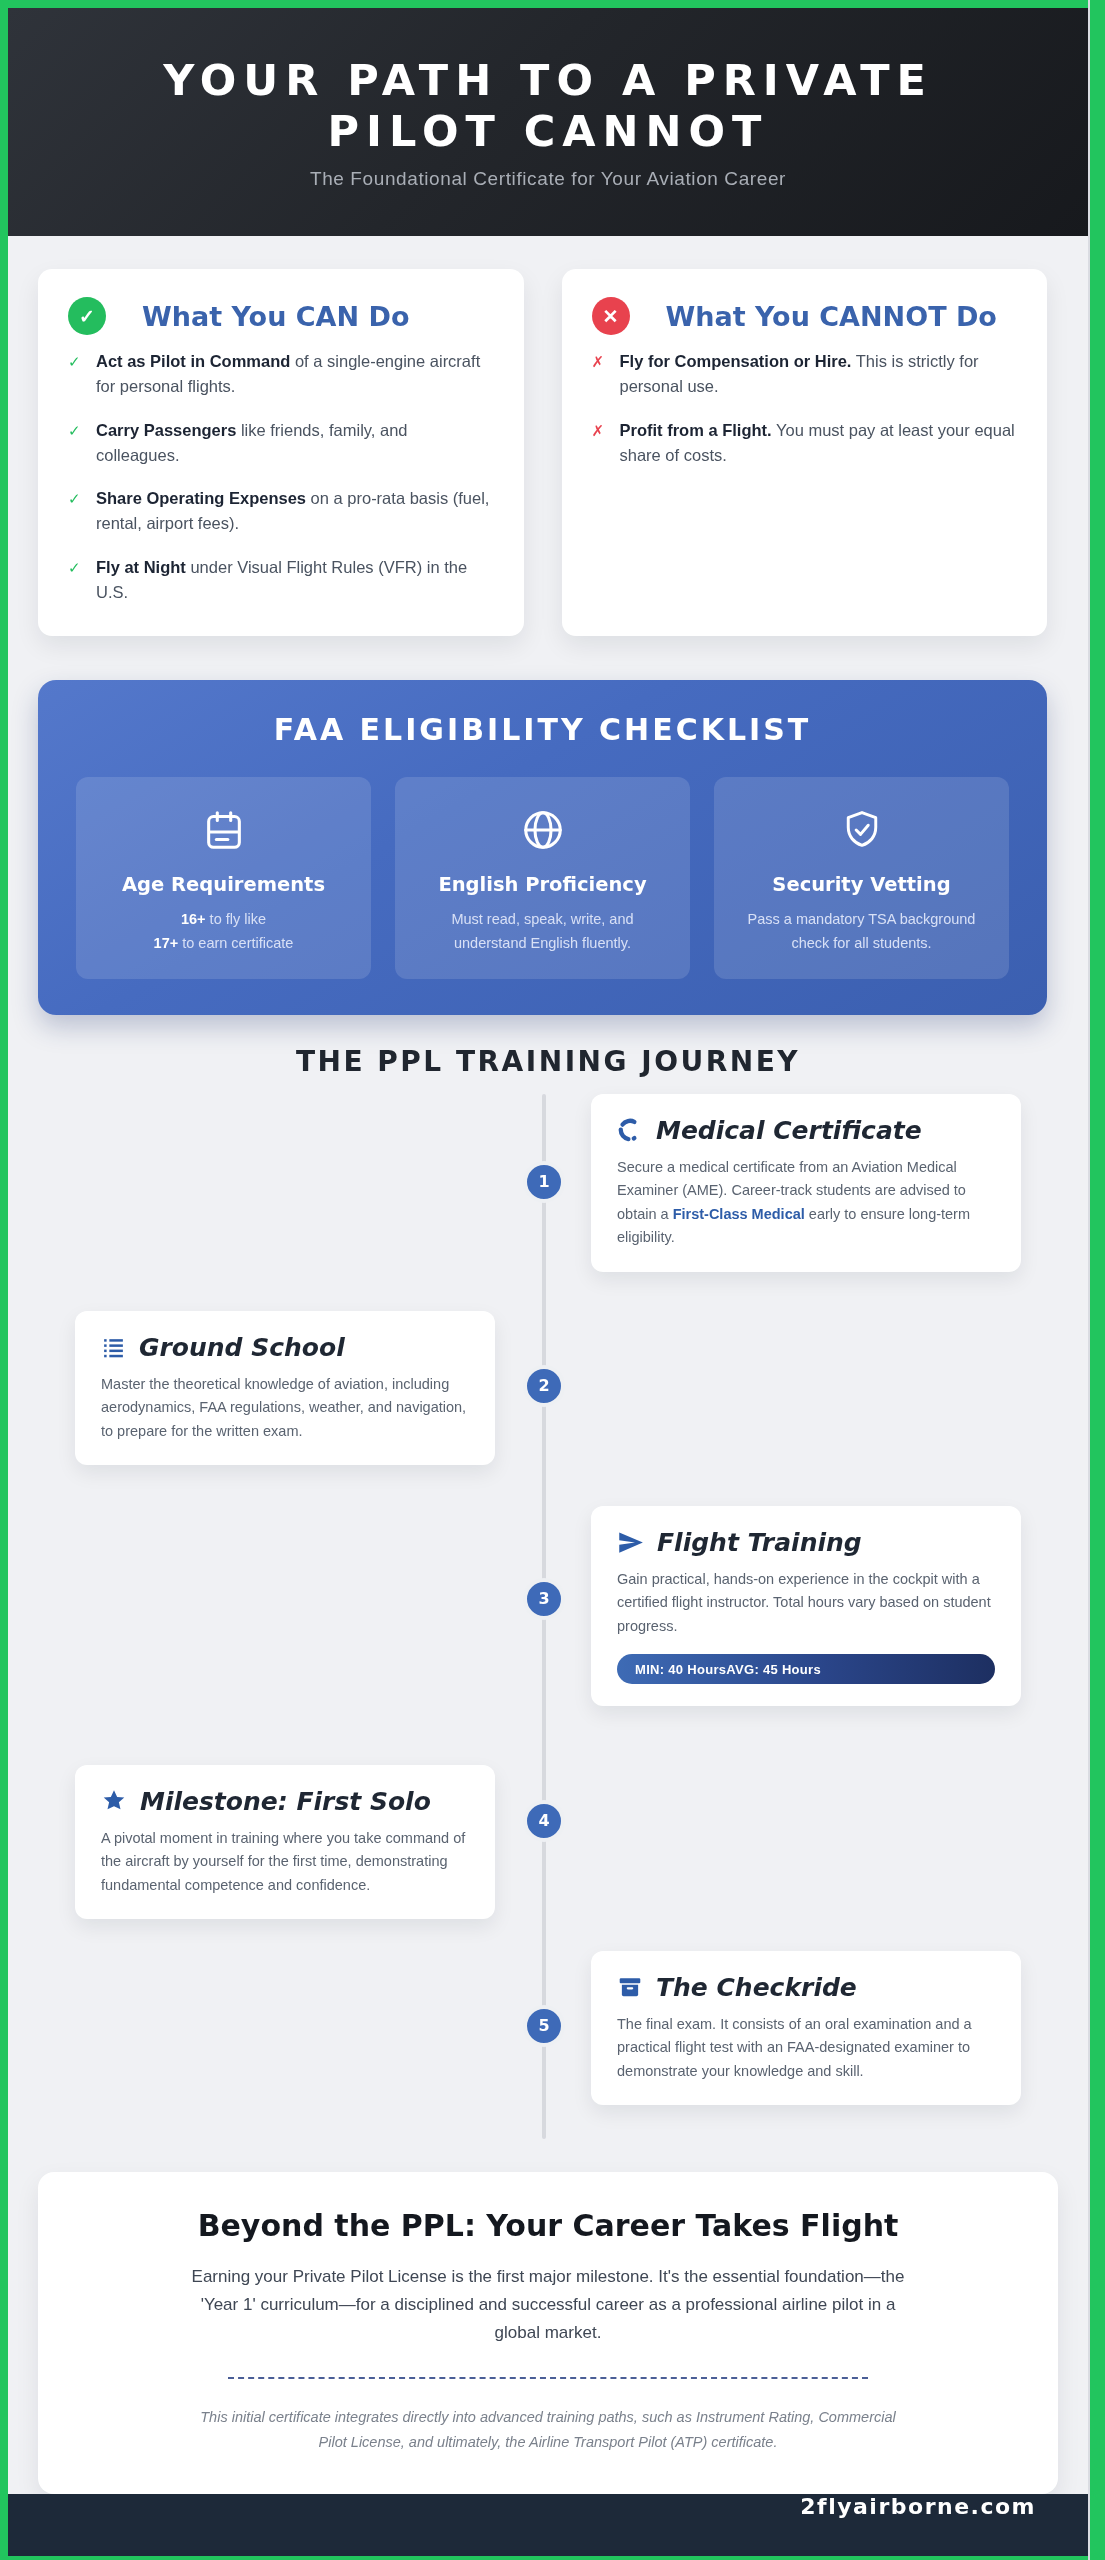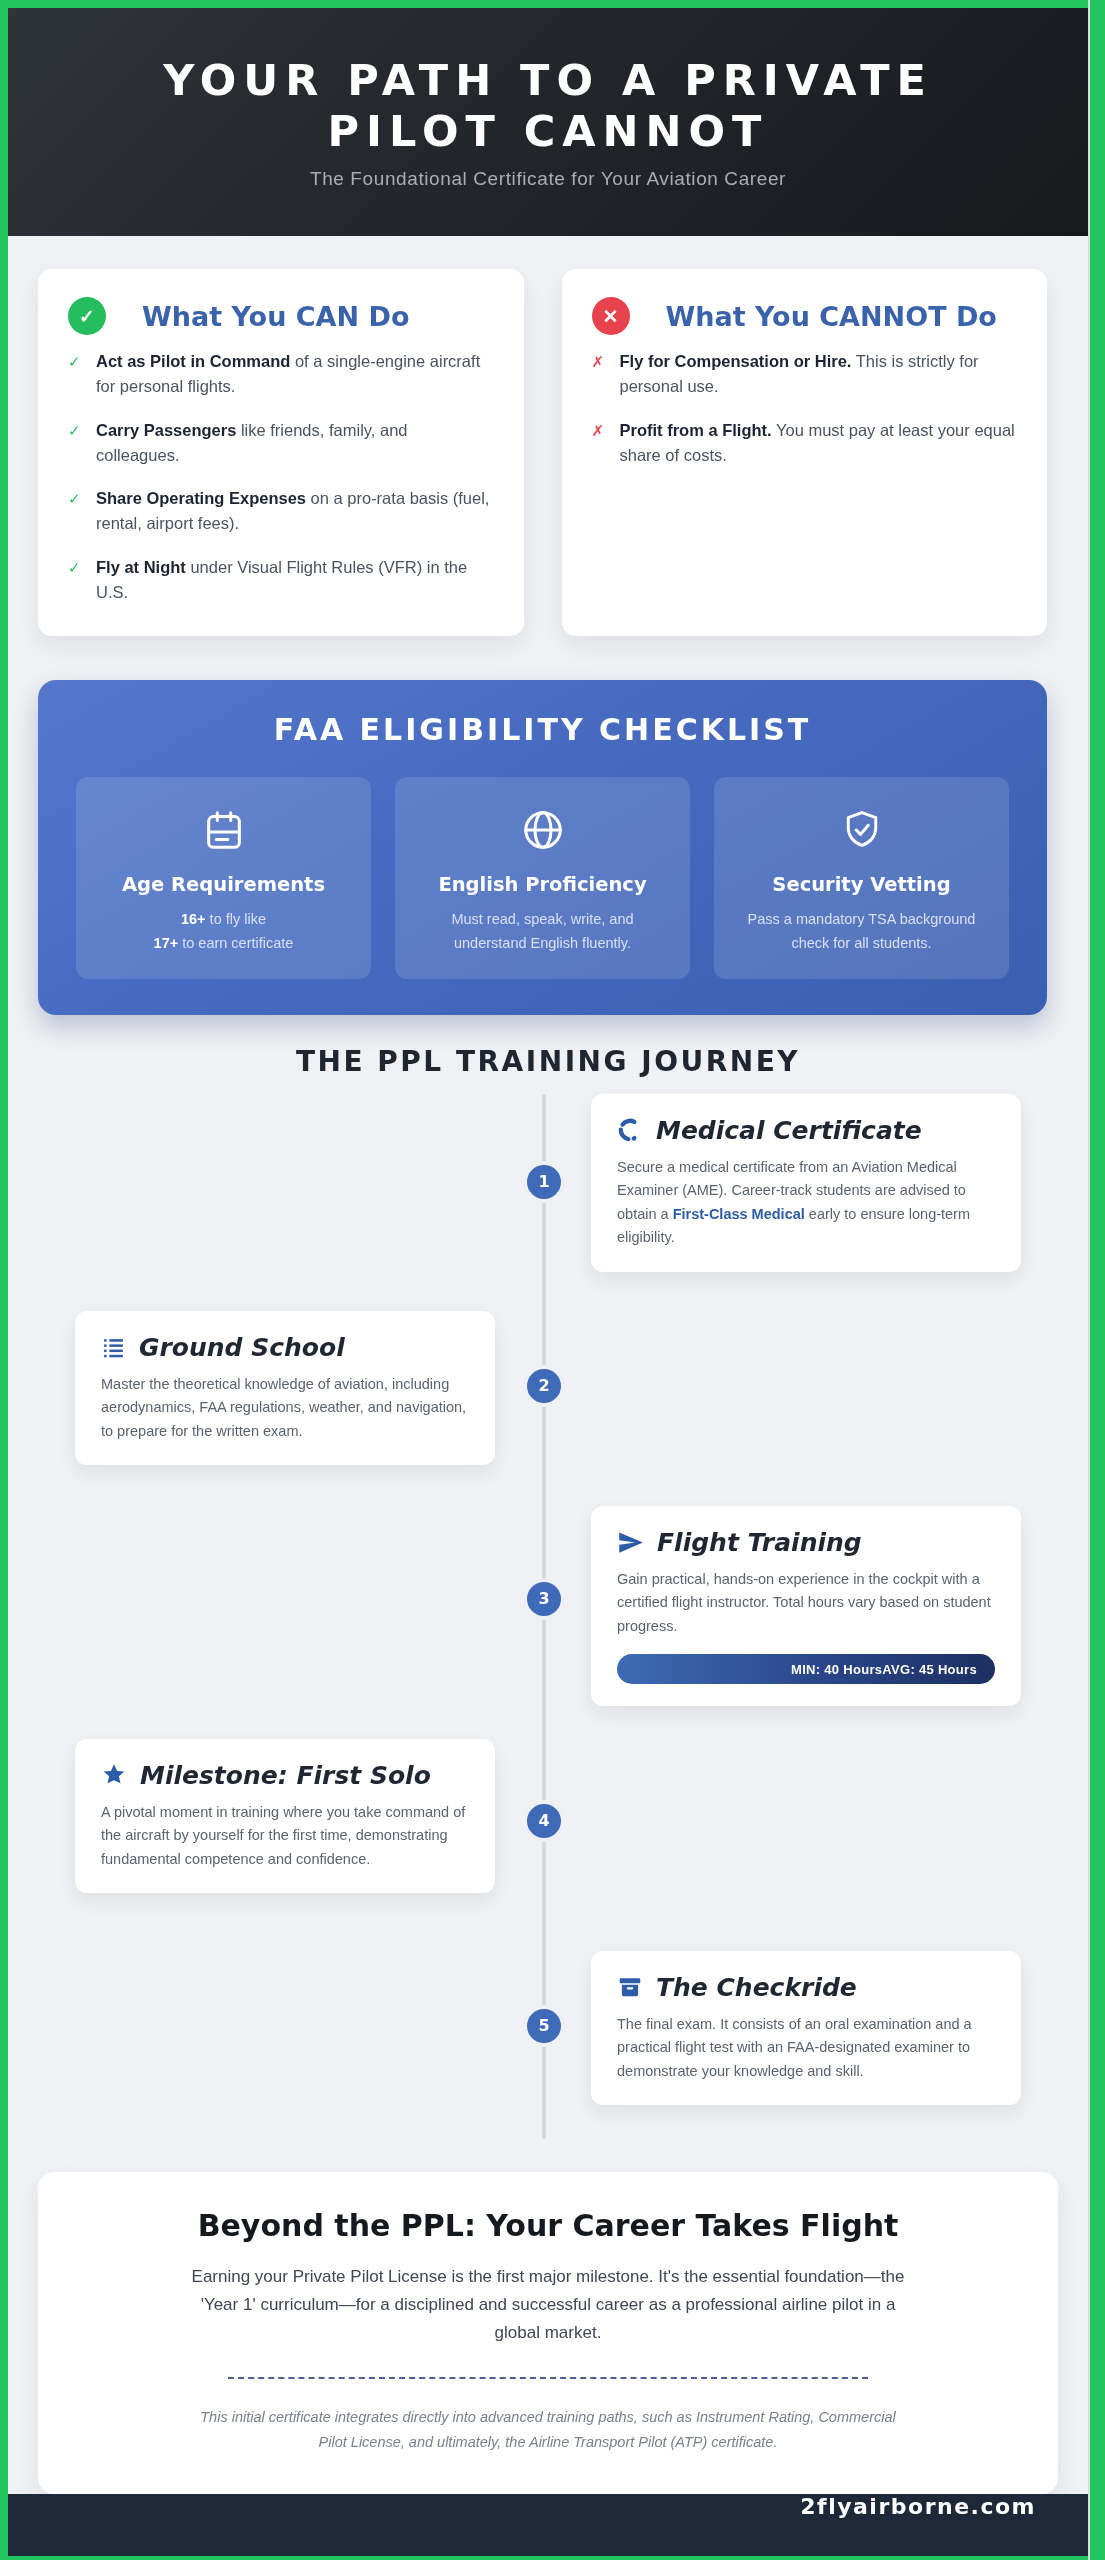--- a/index.html
+++ b/index.html
@@ -61,21 +61,21 @@
              box-shadow:0 8px 20px rgba(15,23,42,.08); }
   .tl-card.right { left:583px; width:430px; }
   .tl-card.left  { left:67px;  width:420px; }
   .tl-head { display:flex; align-items:center; gap:13px; margin-bottom:11px; }
   .tl-icon { color:#2d5ca8; display:flex; align-items:center; }
   .tl-title { font-family:"DejaVu Sans", sans-serif; font-size:25px; font-weight:800; color:#1f2733;font-style:italic; }
   .tl-body { font-size:14.5px; line-height:1.62; color:#5a6370; }
   .link-bold { font-weight:bold; color:#2d5ca8; }
   .hours-pill { margin-top:16px; height:30px; border-radius:15px; padding:0 18px;
                 background:linear-gradient(90deg,#3e6bb5 0%,#2a4589 55%,#1d2f61 100%);
-                display:flex; align-items:center; justify-content:flex-end;
+                display:flex; align-items:center; justify-content:flex-start;
                 color:#ffffff; font-size:13px; font-weight:bold; letter-spacing:.3px; }
 
   
   .beyond { margin:0 30px; background:#ffffff; border-radius:16px; padding:36px 48px 40px;
             text-align:center; box-shadow:0 10px 24px rgba(15,23,42,.08); }
   .beyond h2 { font-family:"DejaVu Sans", sans-serif; font-size:30px; font-weight:800; color:#14181f; margin-bottom:20px; }
   .beyond p.lead { font-size:17px; color:#3f4754; line-height:1.65; max-width:740px; margin:0 auto; }
   .divider { width:640px; margin:30px auto 26px; border-top:2px dashed #4a5e96; }
   .footnote { font-style:italic; font-size:14.5px; color:#7a818c; line-height:1.7; max-width:700px; margin:0 auto; }
 
@@ -242,21 +242,21 @@
           </span>
           <span class="tl-title">Flight Training</span>
         </div>
         <div class="tl-body">Gain practical, hands-on experience in the cockpit with a certified flight instructor. Total hours vary based on student progress.</div>
         <div class="hours-pill">
           <span>MIN: 40 Hours</span>
           <span>AVG: 45 Hours</span>
         </div>
       </div>
 
-      <div class="tl-card left" style="top:645px">
+      <div class="tl-card left" style="top:671px">
         <div class="tl-head">
           <span class="tl-icon">
             <svg width="26" height="26" viewBox="0 0 24 24" fill="currentColor">
               <path d="M12 2l2.9 6.26 6.6.56-5 4.4 1.5 6.48L12 16.9 5.99 19.7l1.5-6.48-5-4.4 6.6-.56z"></path>
             </svg>
           </span>
           <span class="tl-title">Milestone: First Solo</span>
         </div>
         <div class="tl-body">A pivotal moment in training where you take command of the aircraft by yourself for the first time, demonstrating fundamental competence and confidence.</div>
       </div>

